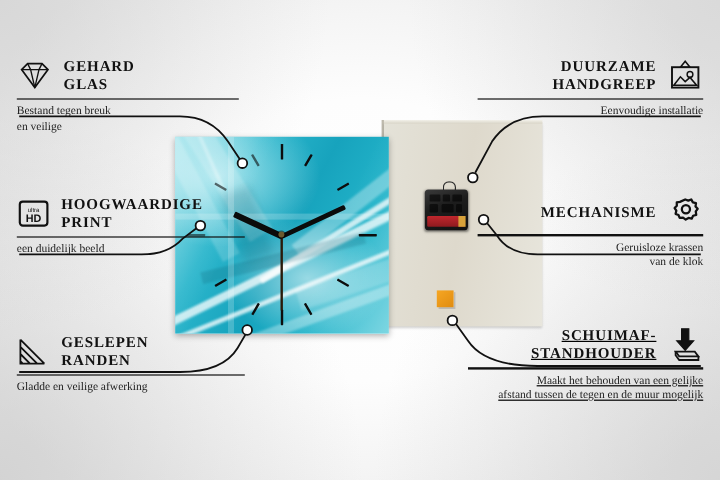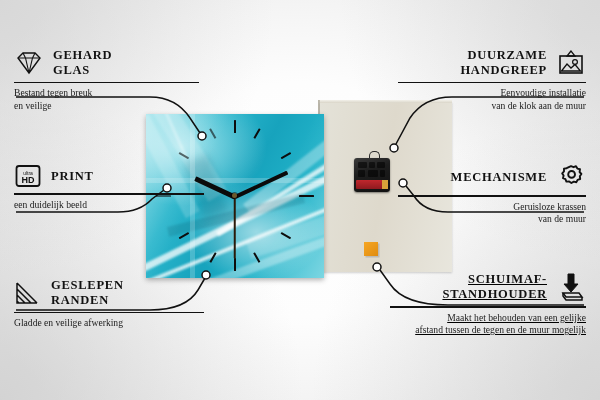--- a/index.html
+++ b/index.html
@@ -237,20 +237,21 @@
   </div>
 
   <div class="feature left" id="f-print">
     <div class="feat-row">
       <svg class="icon" width="28" height="26" viewBox="0 0 28 26">
         <rect x="2.5" y="3" width="23" height="20" rx="2.5" fill="none" stroke="#111" stroke-width="1.8"></rect>
         <text x="14" y="11.5" font-family="Liberation Sans, sans-serif" font-size="5" text-anchor="middle" fill="#111">ultra</text>
         <text x="14" y="20" font-family="Liberation Sans, sans-serif" font-size="9" font-weight="bold" text-anchor="middle" fill="#111">HD</text>
       </svg>
       <div>
+        <div class="feat-title">HOOGWAARDIGE</div>
         <div class="feat-title">PRINT</div>
       </div>
     </div>
     <div class="rule"></div>
     <div class="feat-desc">een duidelijk beeld</div>
   </div>
 
   <div class="feature left" id="f-randen">
     <div class="feat-row">
       <svg class="icon" width="28" height="26" viewBox="0 0 28 26">
@@ -273,38 +274,37 @@
       </div>
       <svg class="icon" width="30" height="28" viewBox="0 0 30 28">
         <path d="M15 2 L11 7 L19 7 Z" fill="none" stroke="#111" stroke-width="1.3"></path>
         <rect x="4" y="7" width="22" height="17" fill="none" stroke="#111" stroke-width="1.6"></rect>
         <circle cx="19" cy="13" r="2.4" fill="none" stroke="#111" stroke-width="1.2"></circle>
         <path d="M5.5 22 L11 15 L15 19 L19 15.5 L24.5 22 Z" fill="none" stroke="#111" stroke-width="1.3"></path>
       </svg>
     </div>
     <div class="rule"></div>
     <div class="feat-desc">Eenvoudige installatie</div>
-    <div class="feat-desc">van de klok aan de muur</div>
   </div>
 
   <div class="feature right" id="f-mechanisme">
     <div class="feat-row">
       <div>
         <div class="feat-title">MECHANISME</div>
       </div>
       <svg class="icon" width="30" height="28" viewBox="0 0 30 28">
         <path d="M15 3.2 L17.6 4.2 L20 3.2 L21.4 5.6 L24 6.2 L23.6 9 L25.4 11 L23.8 13.2
                  L24.2 16 L21.6 16.8 L20.4 19.2 L17.8 18.6 L15.4 20 L13.2 18.4 L10.4 18.6
                  L9.4 16.2 L7 15.2 L7.6 12.6 L6.2 10.4 L8 8.4 L8 5.6 L10.6 5.2 Z" fill="none" stroke="#111" stroke-width="1.9" stroke-linejoin="round"></path>
         <circle cx="15.6" cy="11.4" r="3.4" fill="none" stroke="#111" stroke-width="1.9"></circle>
       </svg>
     </div>
     <div class="rule"></div>
     <div class="feat-desc">Geruisloze krassen</div>
-    <div class="feat-desc">van de muur</div>
+    <div class="feat-desc">van de klok</div>
   </div>
 
   <div class="feature right" id="f-standhouder">
     <div class="feat-row">
       <div>
         <div class="feat-title">SCHUIMAF-</div>
         <div class="feat-title">STANDHOUDER</div>
       </div>
       <svg class="icon" width="30" height="30" viewBox="0 0 30 30">
         <path d="M12 2 L18 2 L18 12 L22 12 L15 20 L8 12 L12 12 Z" fill="#111" stroke="#111" stroke-width="1"></path>

